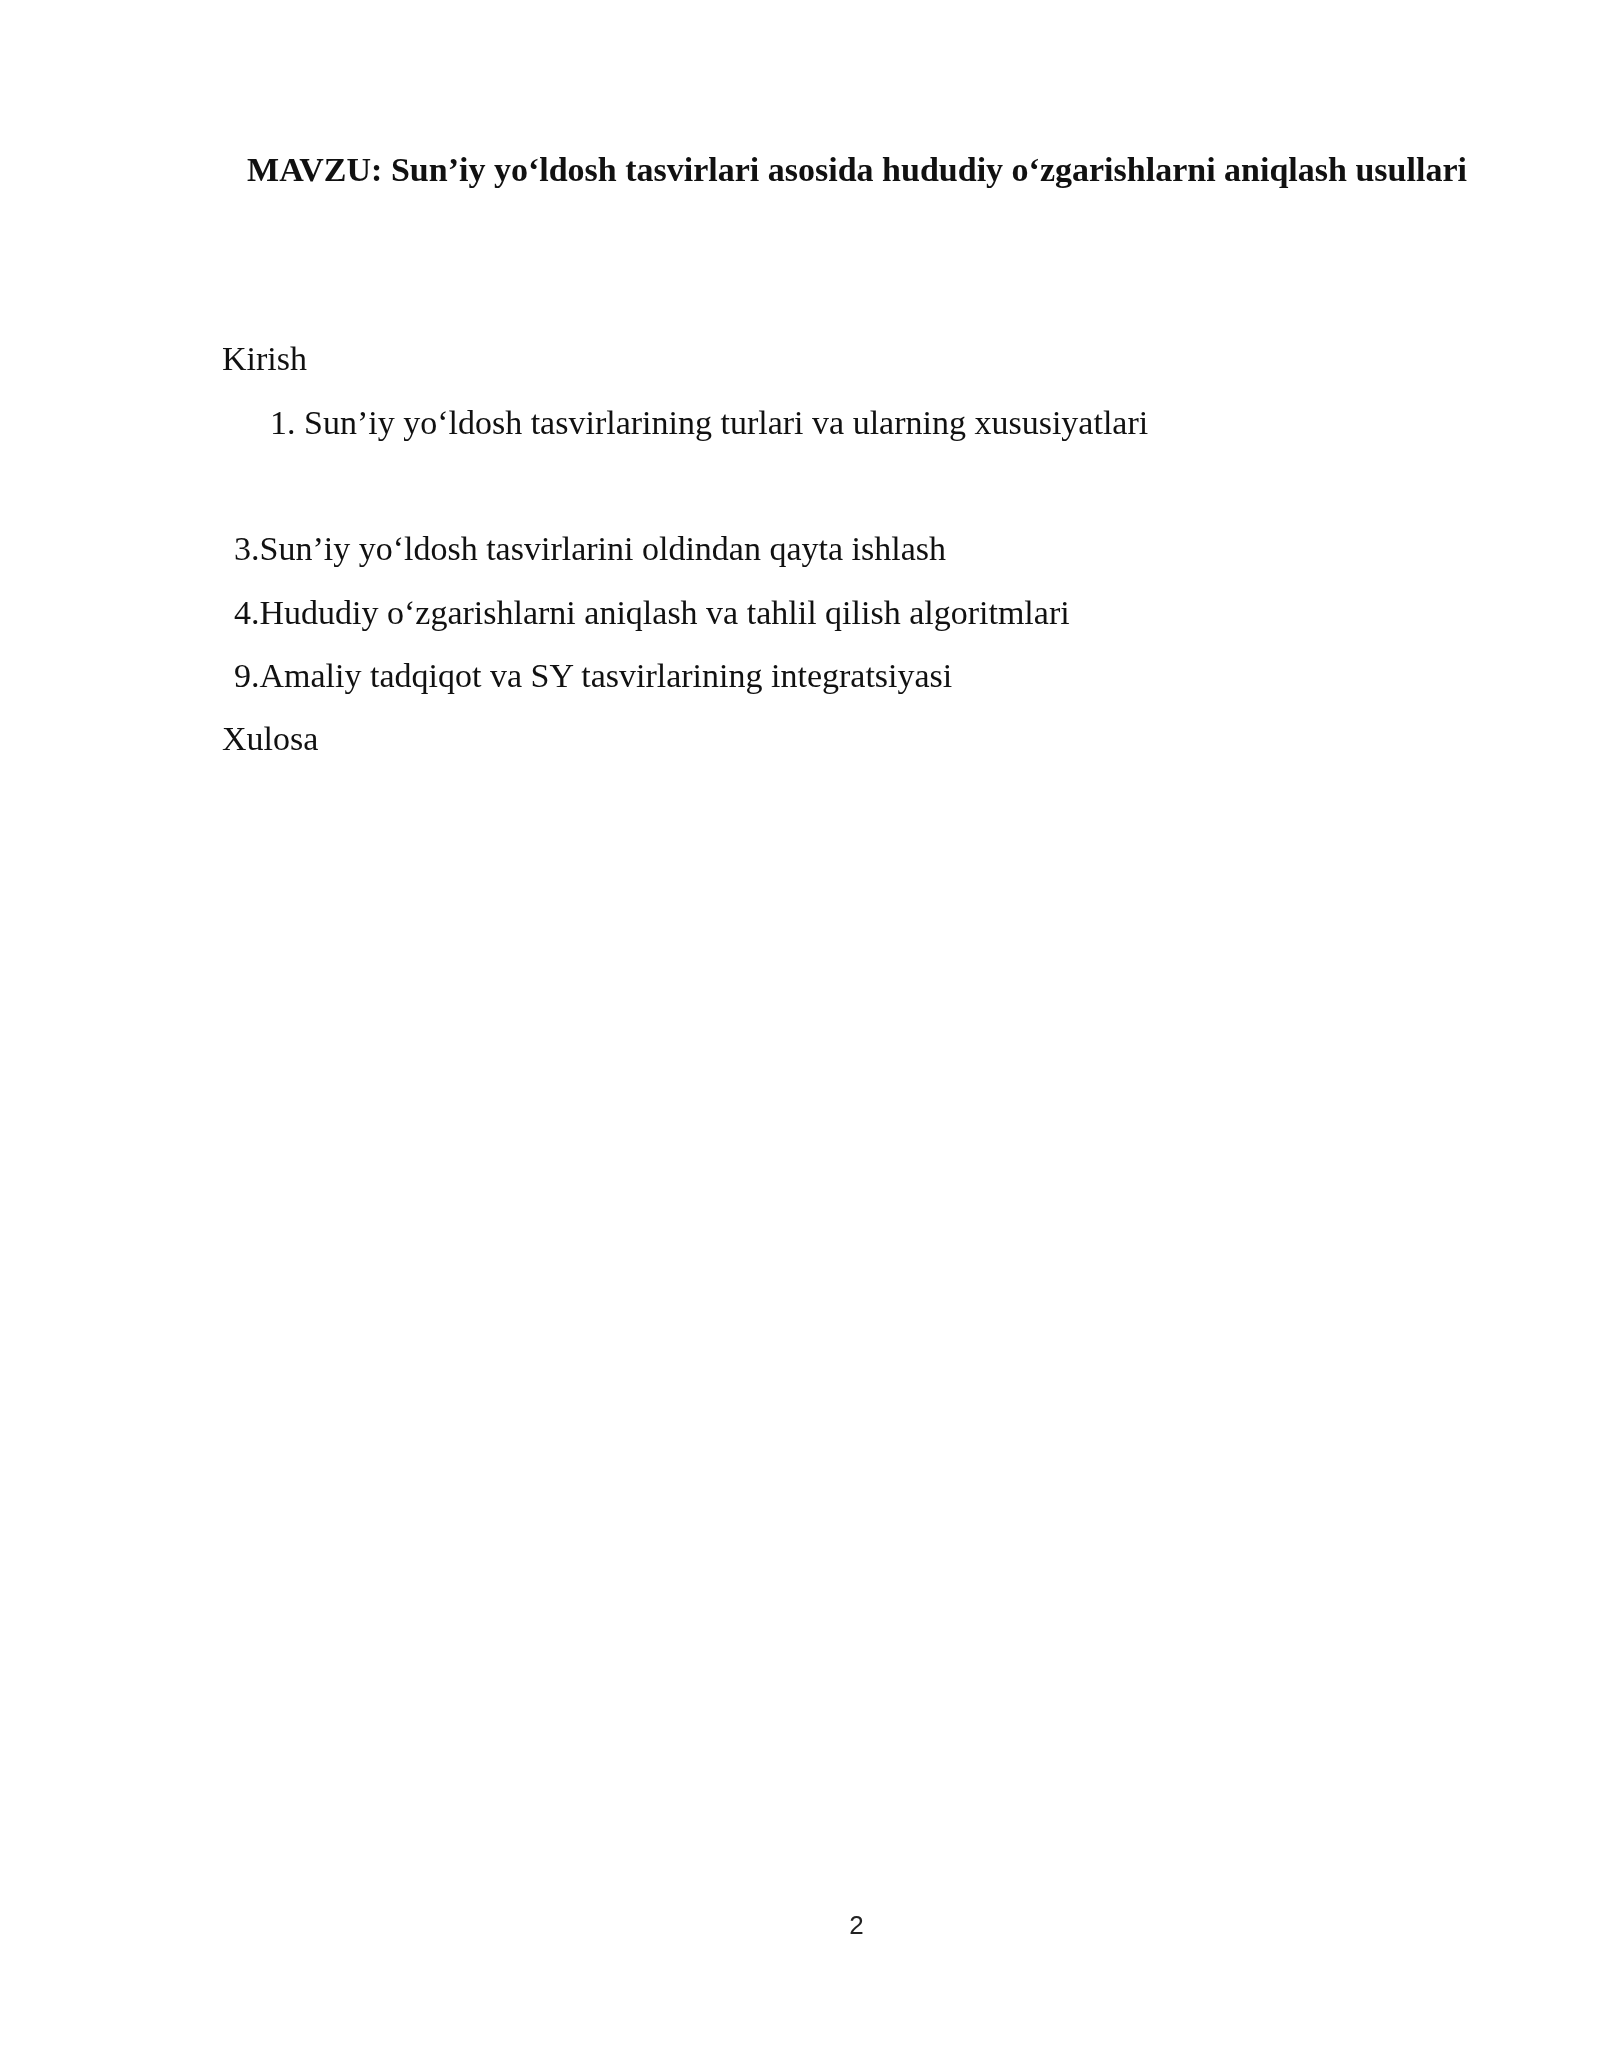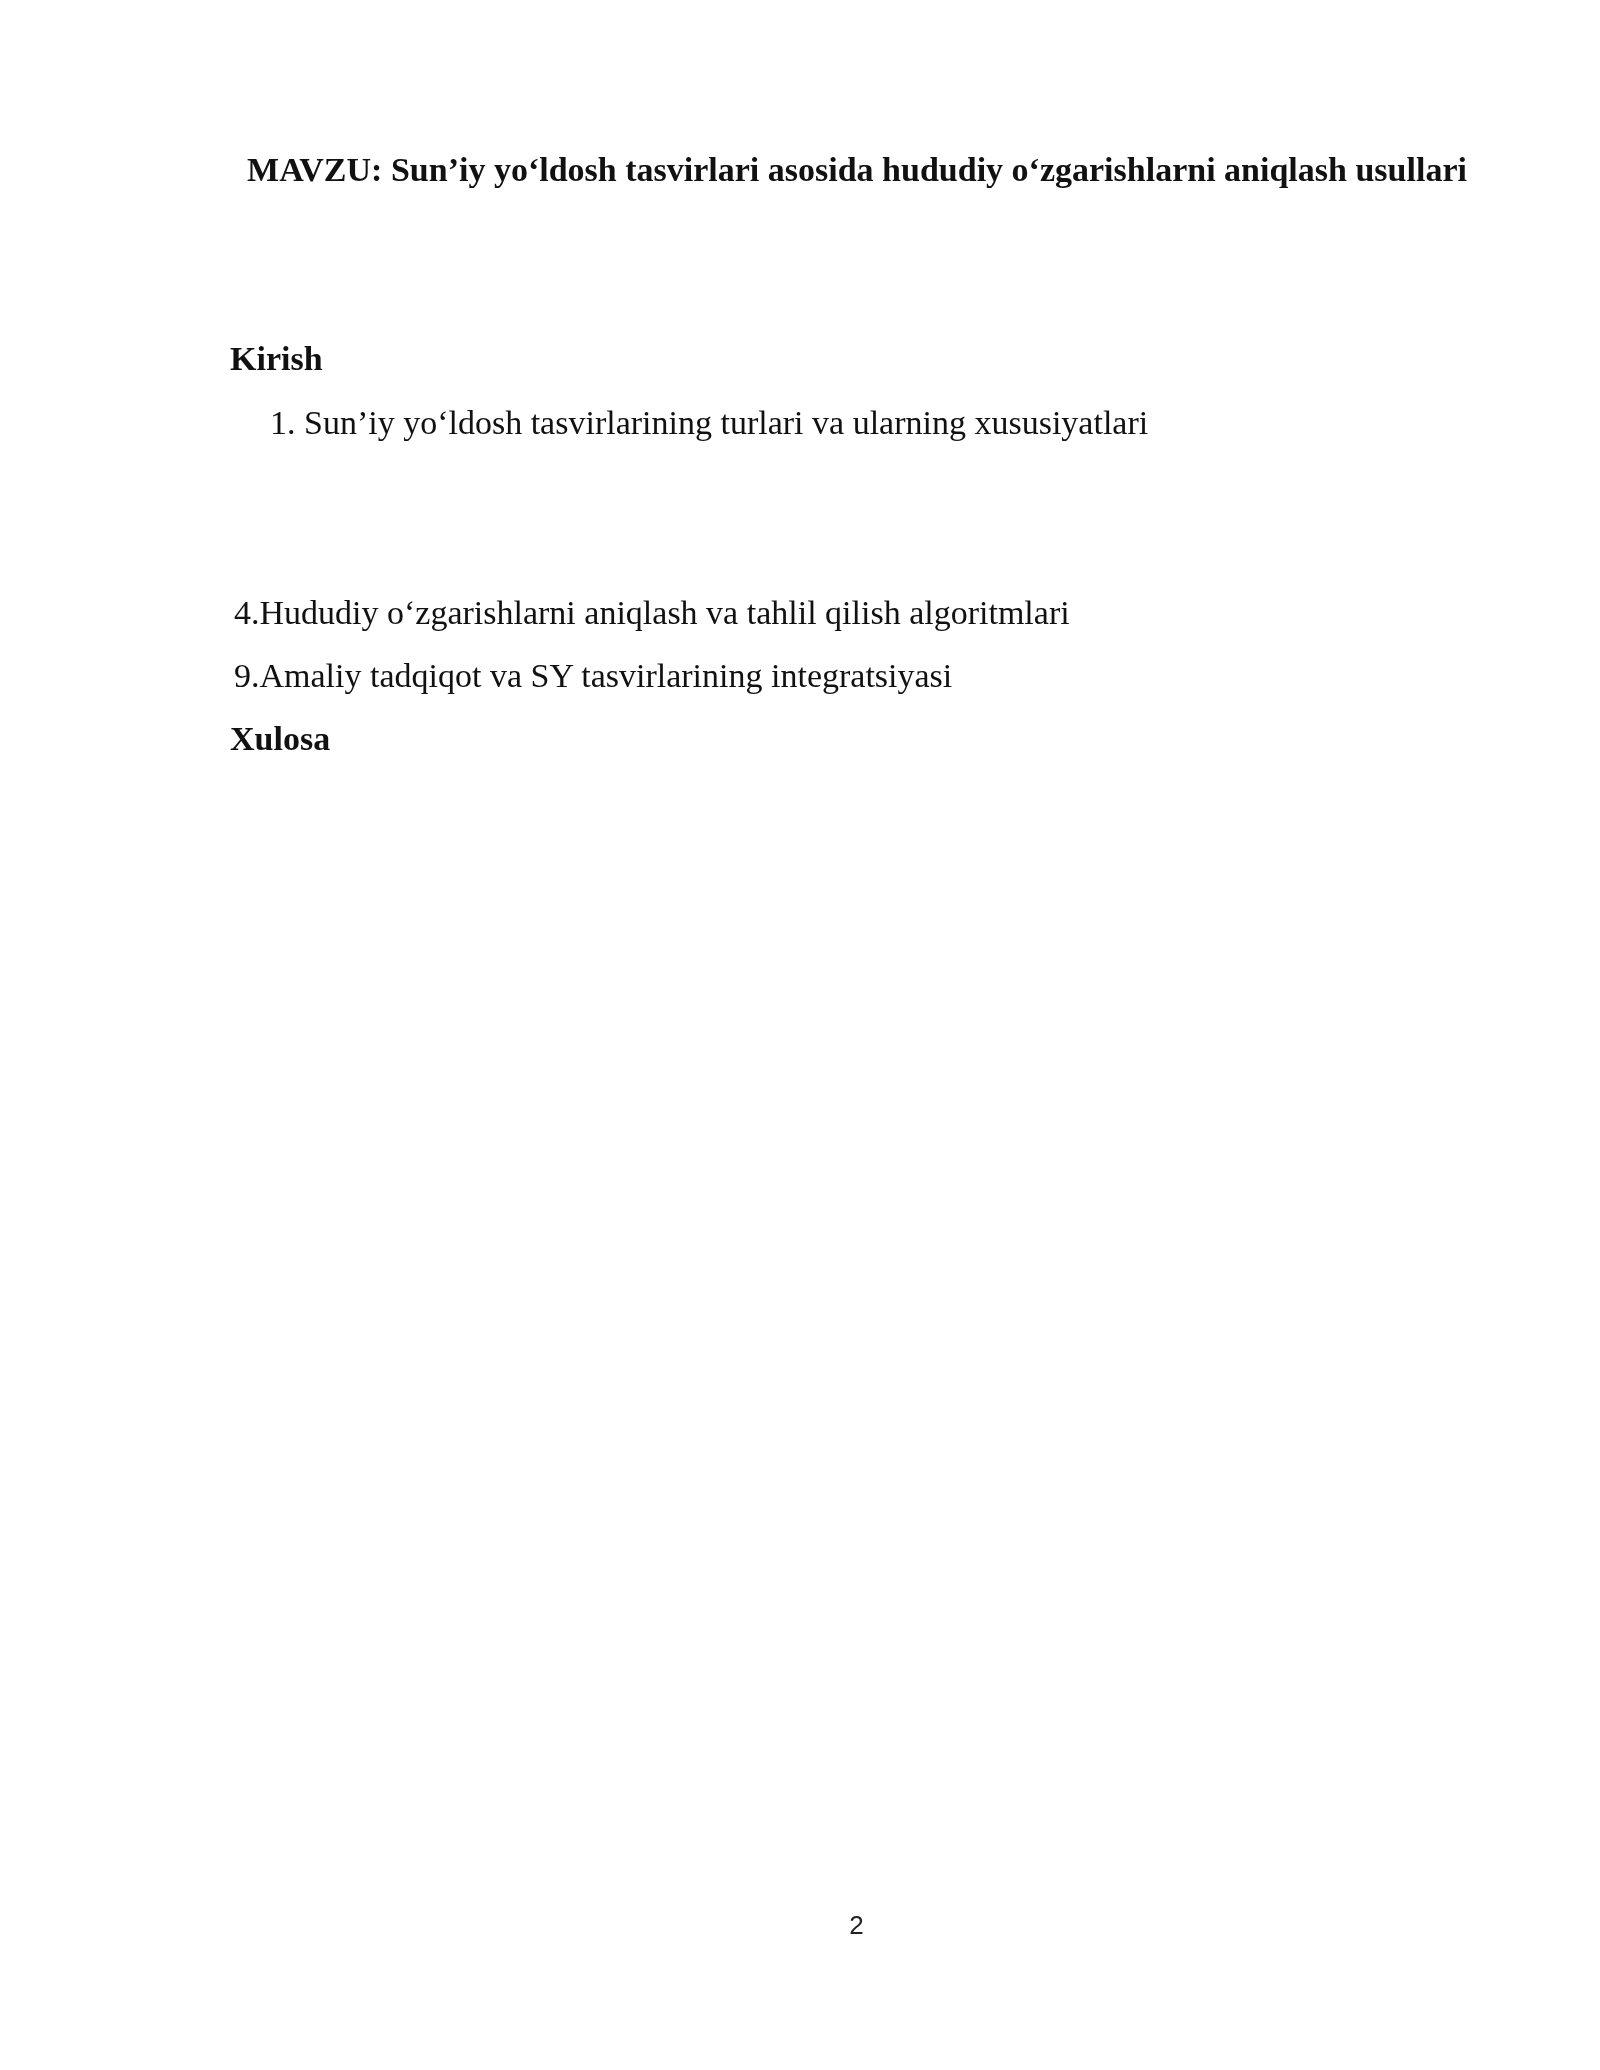--- a/index.html
+++ b/index.html
@@ -45,21 +45,21 @@
       margin: 0;
     }
     .line {
       position: absolute;
       left: 222px;
       font-size: 34px;
       line-height: 63px;
       white-space: nowrap;
       margin: 0;
     }
-    .bold { font-weight: bold; margin-left: 8px; }
+    .bold { font-weight: normal; }
     .item { left: 234px; }
     .page-number {
       position: absolute;
       top: 1910px;
       left: 0;
       width: 1713px;
       text-align: center;
       font-family: "Liberation Sans", "DejaVu Sans", sans-serif;
       font-size: 26px;
       color: #222;
@@ -67,19 +67,20 @@
   </style>
 </head>
 <body>
 
 <div class="page">
   <h1 class="title">MAVZU: Sun’iy yo‘ldosh tasvirlari asosida hududiy o‘zgarishlarni aniqlash usullari</h1>
 
   <div class="line bold" style="top:327px;">Kirish</div>
 
   <div class="line item" style="top:391px;margin-left:36px;">1. Sun’iy yo‘ldosh tasvirlarining turlari va ularning xususiyatlari</div>
+  <div class="line item" style="top:517px;">3.Sun’iy yo‘ldosh tasvirlarini oldindan qayta ishlash</div>
   <div class="line item" style="top:581px;">4.Hududiy o‘zgarishlarni aniqlash va tahlil qilish algoritmlari</div>
   <div class="line item" style="top:644px;">9.Amaliy tadqiqot va SY tasvirlarining integratsiyasi</div>
 
   <div class="line bold" style="top:707px;">Xulosa</div>
 
   <div class="page-number">2</div>
 </div>
 
 </body></html>

